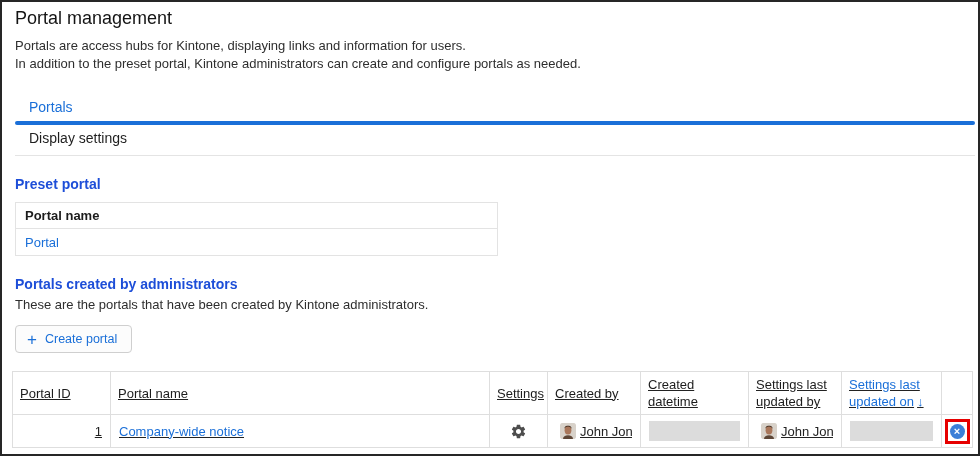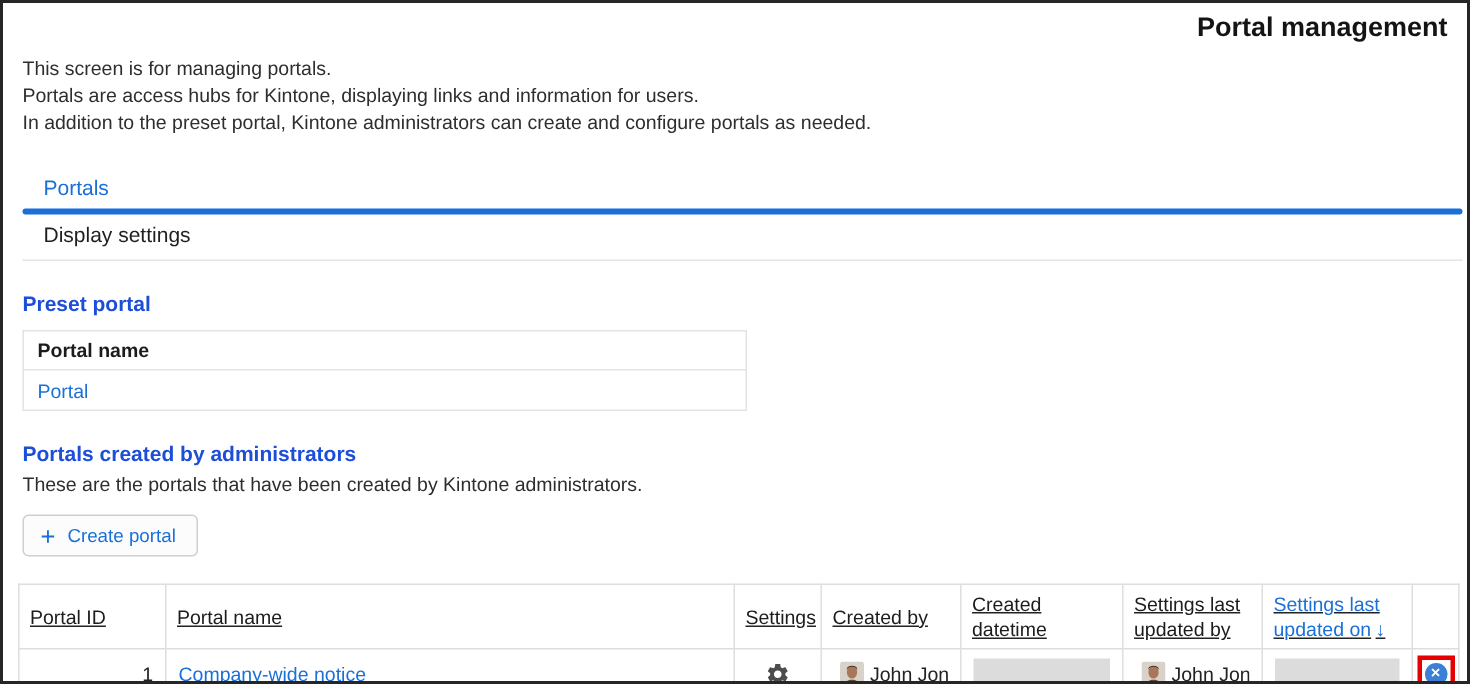--- a/index.html
+++ b/index.html
@@ -3,21 +3,21 @@
 <meta charset="utf-8">
 <style>
   * { box-sizing: border-box; }
   body { margin: 0; background: #fff; font-family: "Liberation Sans", sans-serif; color: #222; }
   .frame {
     width: 980px; height: 456px; border: 2px solid #262626;
     background: #fff; overflow: hidden;
   }
   .content { padding: 0 13px; }
 
-  .page-title { font-size: 18px; font-weight: 700; color: #141414; margin: 6px 0 0; text-align: right; }
+  .page-title { font-size: 18px; font-weight: 400; color: #141414; margin: 6px 0 0; }
   .page-desc { margin-top: 8px; }
   .page-desc p { margin: 0; font-size: 13px; line-height: 18px; color: #2e2e2e; }
 
   
   .tabs { display: flex; margin-top: 20px; border-bottom: 1px solid #e4e4e4; margin-right: -10px; flex-direction: column; }
   .tab { padding: 6px 14px 9px; font-size: 14px; color: #1f1f1f; cursor: pointer; position: relative; }
   .tab.active { color: var(--blue); }
   .tab.active::after {
     content: ""; position: absolute; left: 0; right: 0; bottom: -1px;
     height: 4px; background: var(--blue); border-radius: 2px;
@@ -76,21 +76,20 @@
 </style>
 </head>
 <body>
 
 <div class="frame">
   <div class="content">
 
     <h1 class="page-title">Portal management</h1>
 
     <div class="page-desc">
-      <p>This screen is for managing portals.</p>
       <p>Portals are access hubs for Kintone, displaying links and information for users.</p>
       <p>In addition to the preset portal, Kintone administrators can create and configure portals as needed.</p>
     </div>
 
     <div class="tabs">
       <div class="tab active">Portals</div>
       <div class="tab">Display settings</div>
     </div>
 
     

